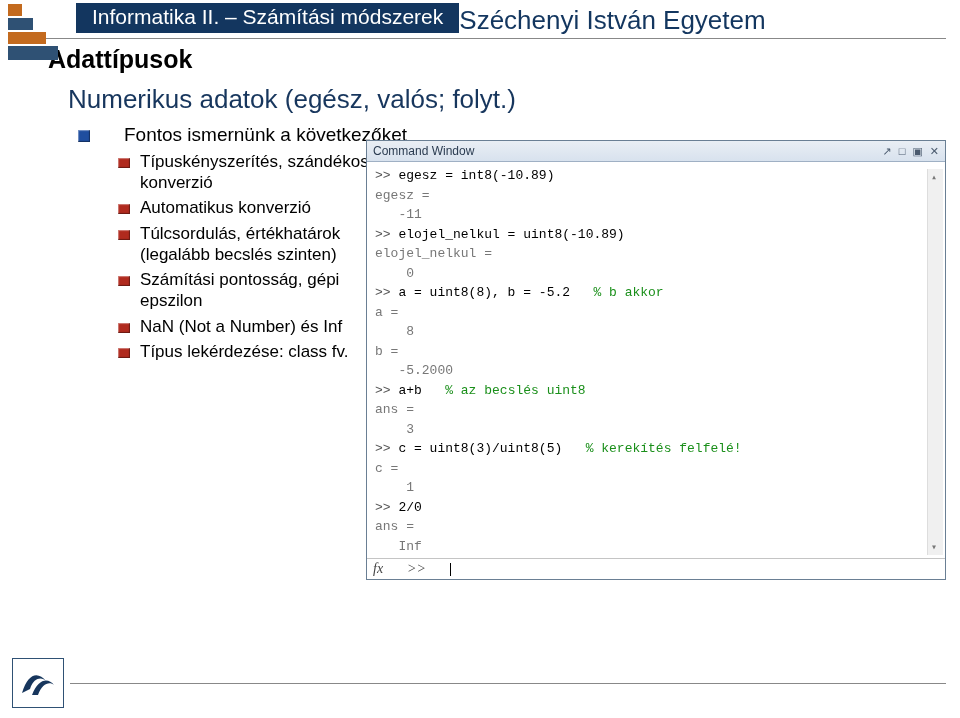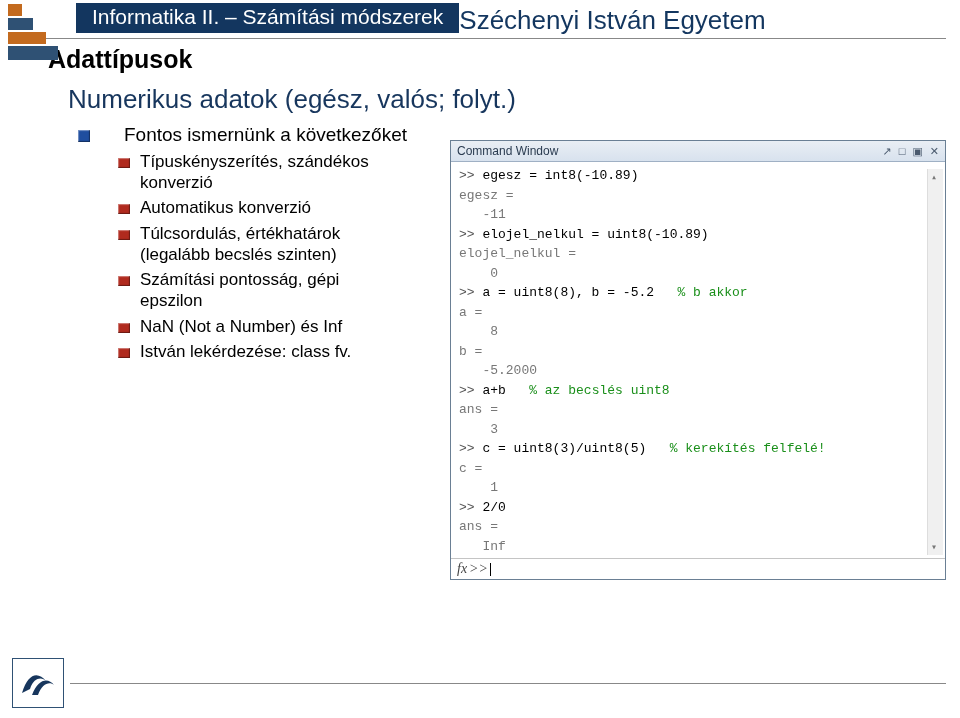--- a/index.html
+++ b/index.html
@@ -27,28 +27,28 @@
   .sq-yellow { width: 8px; height: 8px; background: #f4d23a; border: 1px solid #c9a516; margin-top: 7px; }
   .txt { margin-left: 10px; font-size: 19px; color: #000; line-height: 1.25; }
   .txt-sm { font-size: 17px; }
 
   .lvl1 { margin-left: 32px; gap: 24px; }
   .lvl2 { margin-left: 72px; max-width: 360px; }
   .lvl3 { margin-left: 108px; max-width: 320px; }
   .narrow { max-width: 260px; }
 
   
-  .cmdwin { position: absolute; right: 14px; top: 140px; width: 496px; border: 1px solid #6a7f94; font-family: Consolas, "Courier New", monospace; font-size: 13px; background: #fff; }
+  .cmdwin { position: absolute; right: 14px; top: 140px; width: 580px; border: 1px solid #6a7f94; font-family: Consolas, "Courier New", monospace; font-size: 13px; background: #fff; }
   .cmdwin-title { background: linear-gradient(#e9eef4, #d8e2ee); border-bottom: 1px solid #9fb0c4; font-family: Arial; font-size: 12px; color: #2a3b50; padding: 3px 6px; display: flex; justify-content: space-between; align-items: center; }
   .cmdwin-title .icons { display: flex; gap: 7px; font-size: 11px; color: #4a5a6e; }
   .cmdwin-body { padding: 4px 6px 2px 8px; line-height: 1.5; }
   .cmdwin-body .ln { white-space: pre; color: #000; }
   .cmdwin-body .gray { color: #777; }
   .cmdwin-body .cmt { color: #1a8f1a; }
-  .fx-row { border-top: 1px solid #c4c4c4; display: flex; align-items: center; gap: 2px; padding: 2px 6px; font-style: italic; color: #444; font-family: "Times New Roman", serif; font-size: 14px; }
+  .fx-row { border-top: 1px solid #c4c4c4; display: flex; align-items: center; gap: 24px; padding: 2px 6px; font-style: italic; color: #444; font-family: "Times New Roman", serif; font-size: 14px; }
   .fx-row .cursor { width: 6px; height: 13px; border-left: 1px solid #000; }
   .scroll-hint { position: absolute; right: 2px; top: 28px; bottom: 24px; width: 16px; background: #f0f0f0; border-left: 1px solid #ddd; }
   .scroll-hint::before { content: "▴"; position: absolute; top: 2px; left: 3px; font-size: 10px; color: #777; }
   .scroll-hint::after { content: "▾"; position: absolute; bottom: 2px; left: 3px; font-size: 10px; color: #777; }
 
   .footer-logo { position: absolute; left: 12px; bottom: 10px; width: 52px; height: 50px; border: 1px solid #2f5174; display: flex; align-items: center; justify-content: center; }
   .footer-logo svg { width: 40px; height: 40px; }
   .footer-hr { position: absolute; left: 70px; right: 14px; bottom: 34px; border: none; border-top: 1px solid #888; }
 </style>
 </head>
@@ -93,21 +93,21 @@
   <div class="bullet-row lvl2">
     <div class="sq sq-red"></div>
     <div class="txt txt-sm narrow">Számítási pontosság, gépi epszilon</div>
   </div>
   <div class="bullet-row lvl2">
     <div class="sq sq-red"></div>
     <div class="txt txt-sm narrow">NaN (Not a Number) és Inf</div>
   </div>
   <div class="bullet-row lvl2">
     <div class="sq sq-red"></div>
-    <div class="txt txt-sm narrow">István lekérdezése: class fv.</div>
+    <div class="txt txt-sm narrow">Típus lekérdezése: class fv.</div>
   </div>
 </div>
 
 <div class="cmdwin">
   <div class="cmdwin-title">
     <span>Command Window</span>
     <span class="icons">
       <span>↗</span>
       <span>□</span>
       <span>▣</span>

